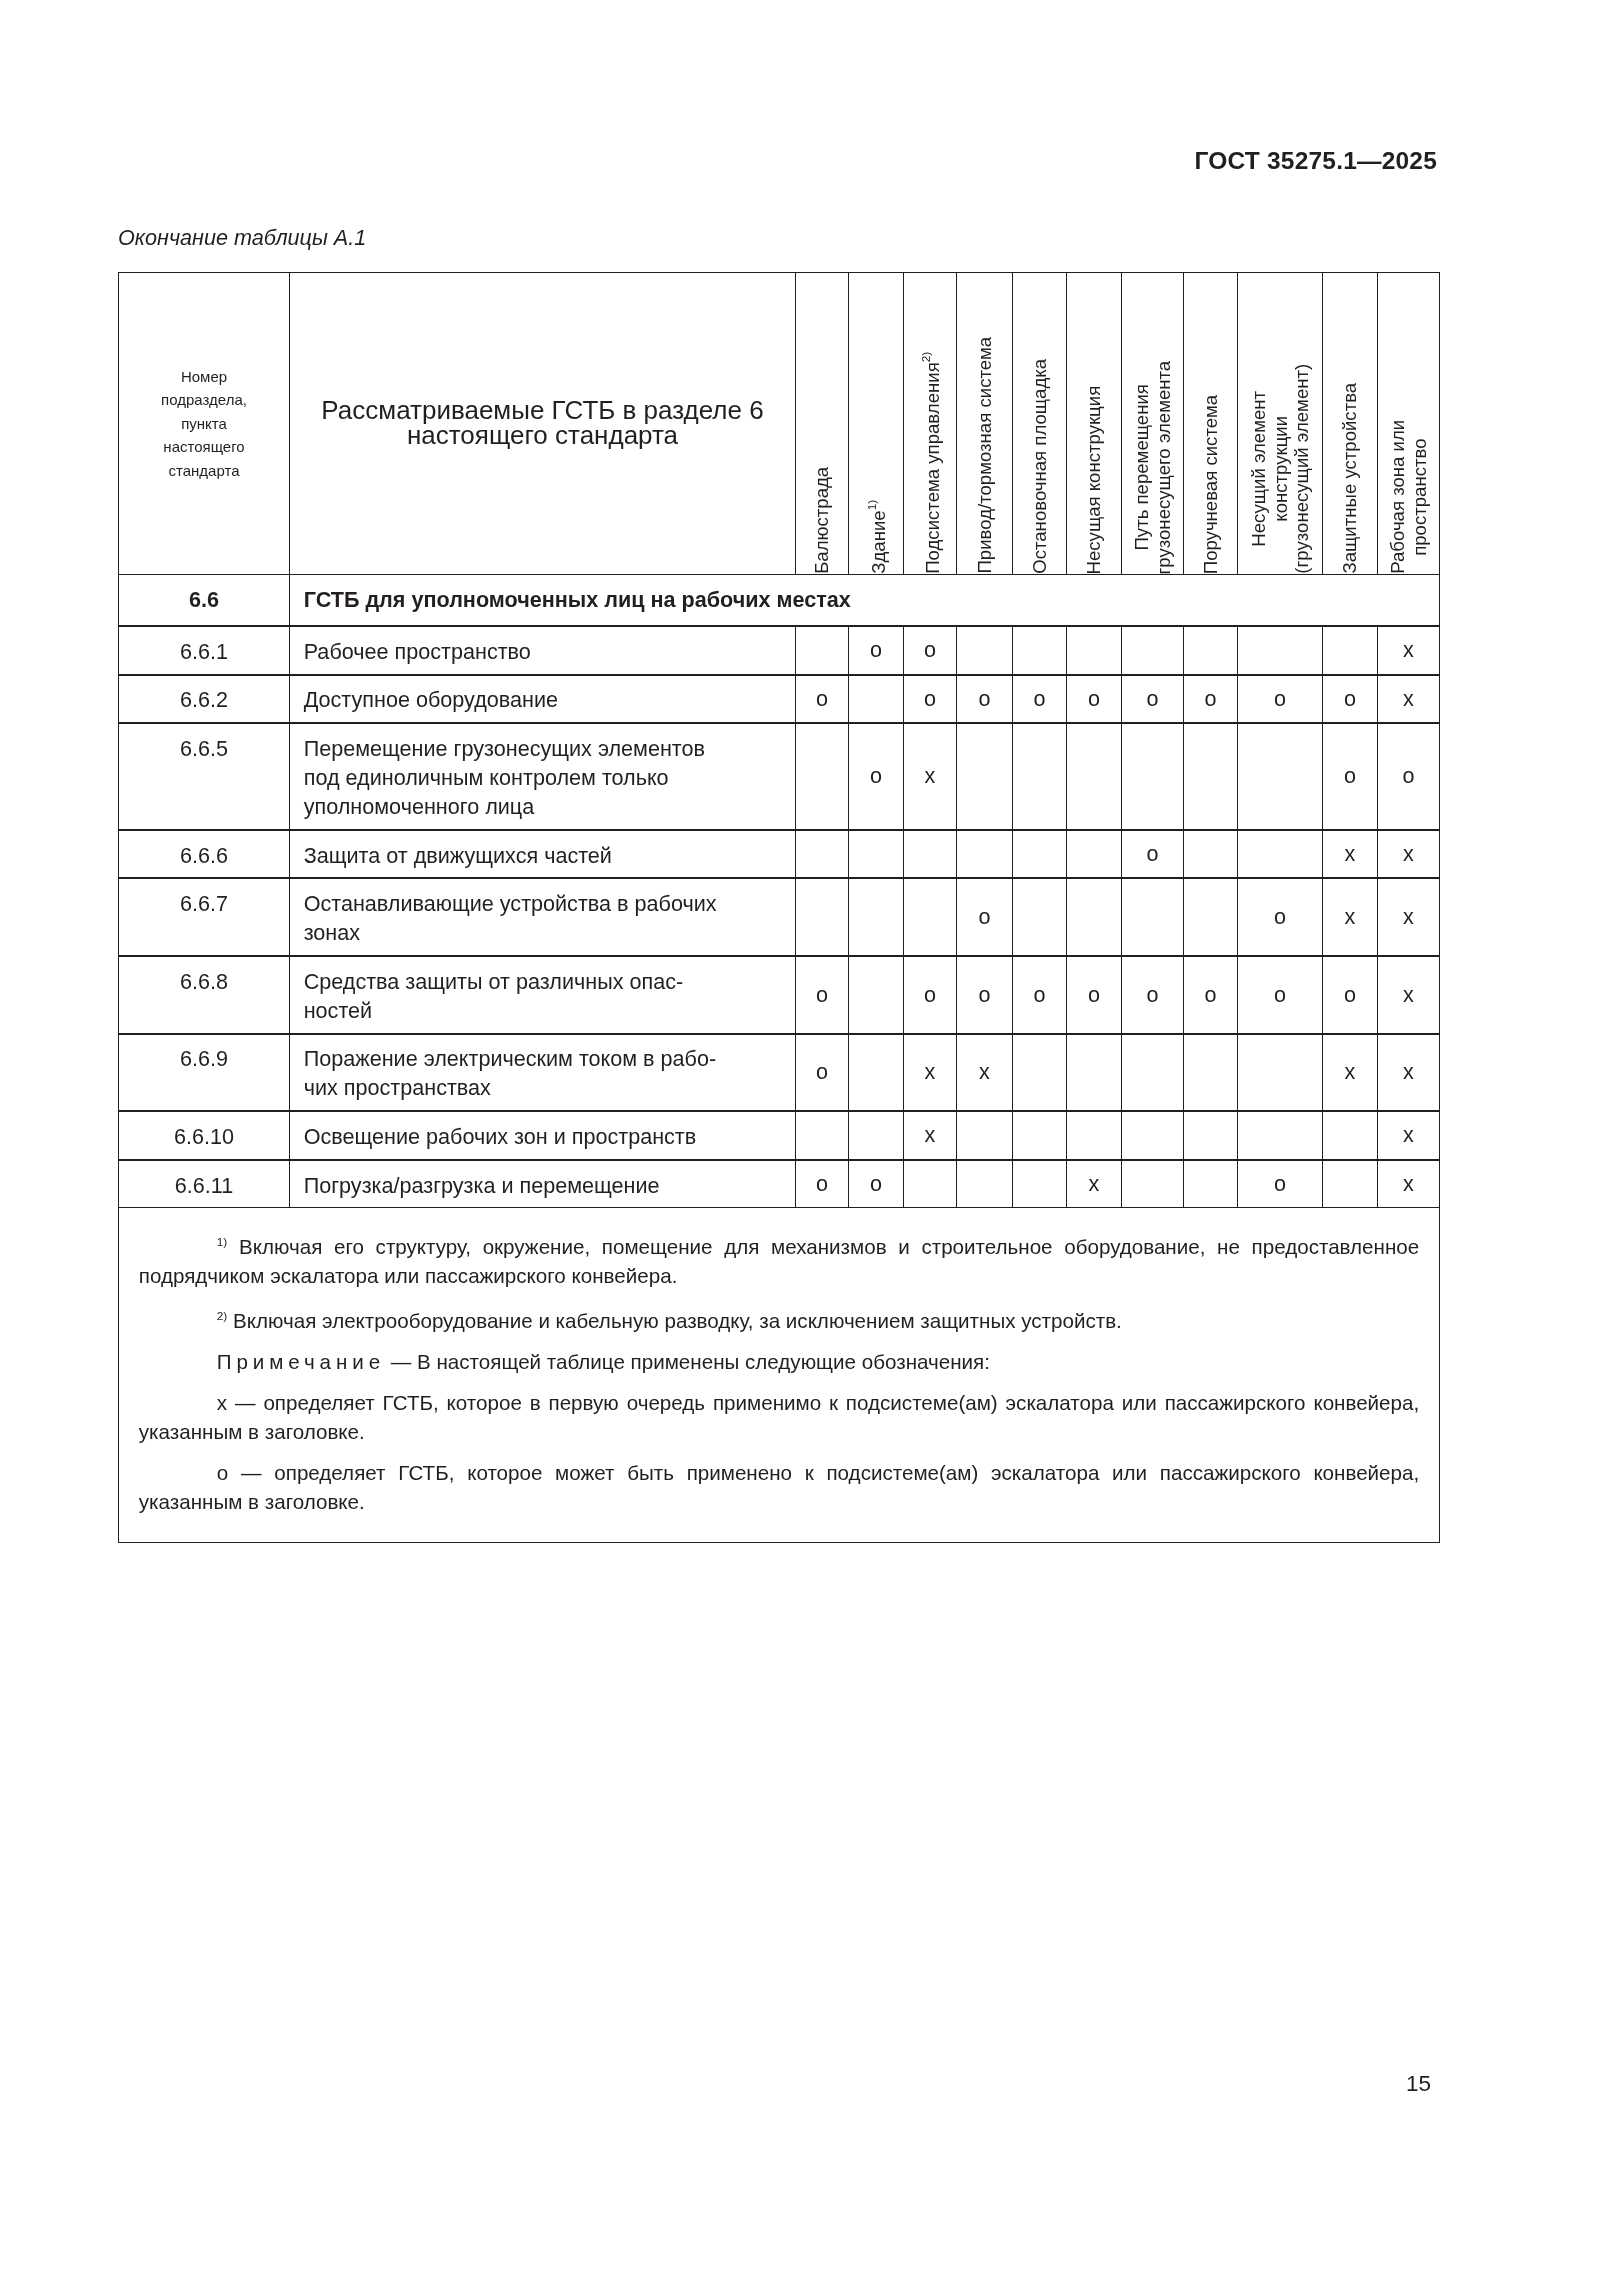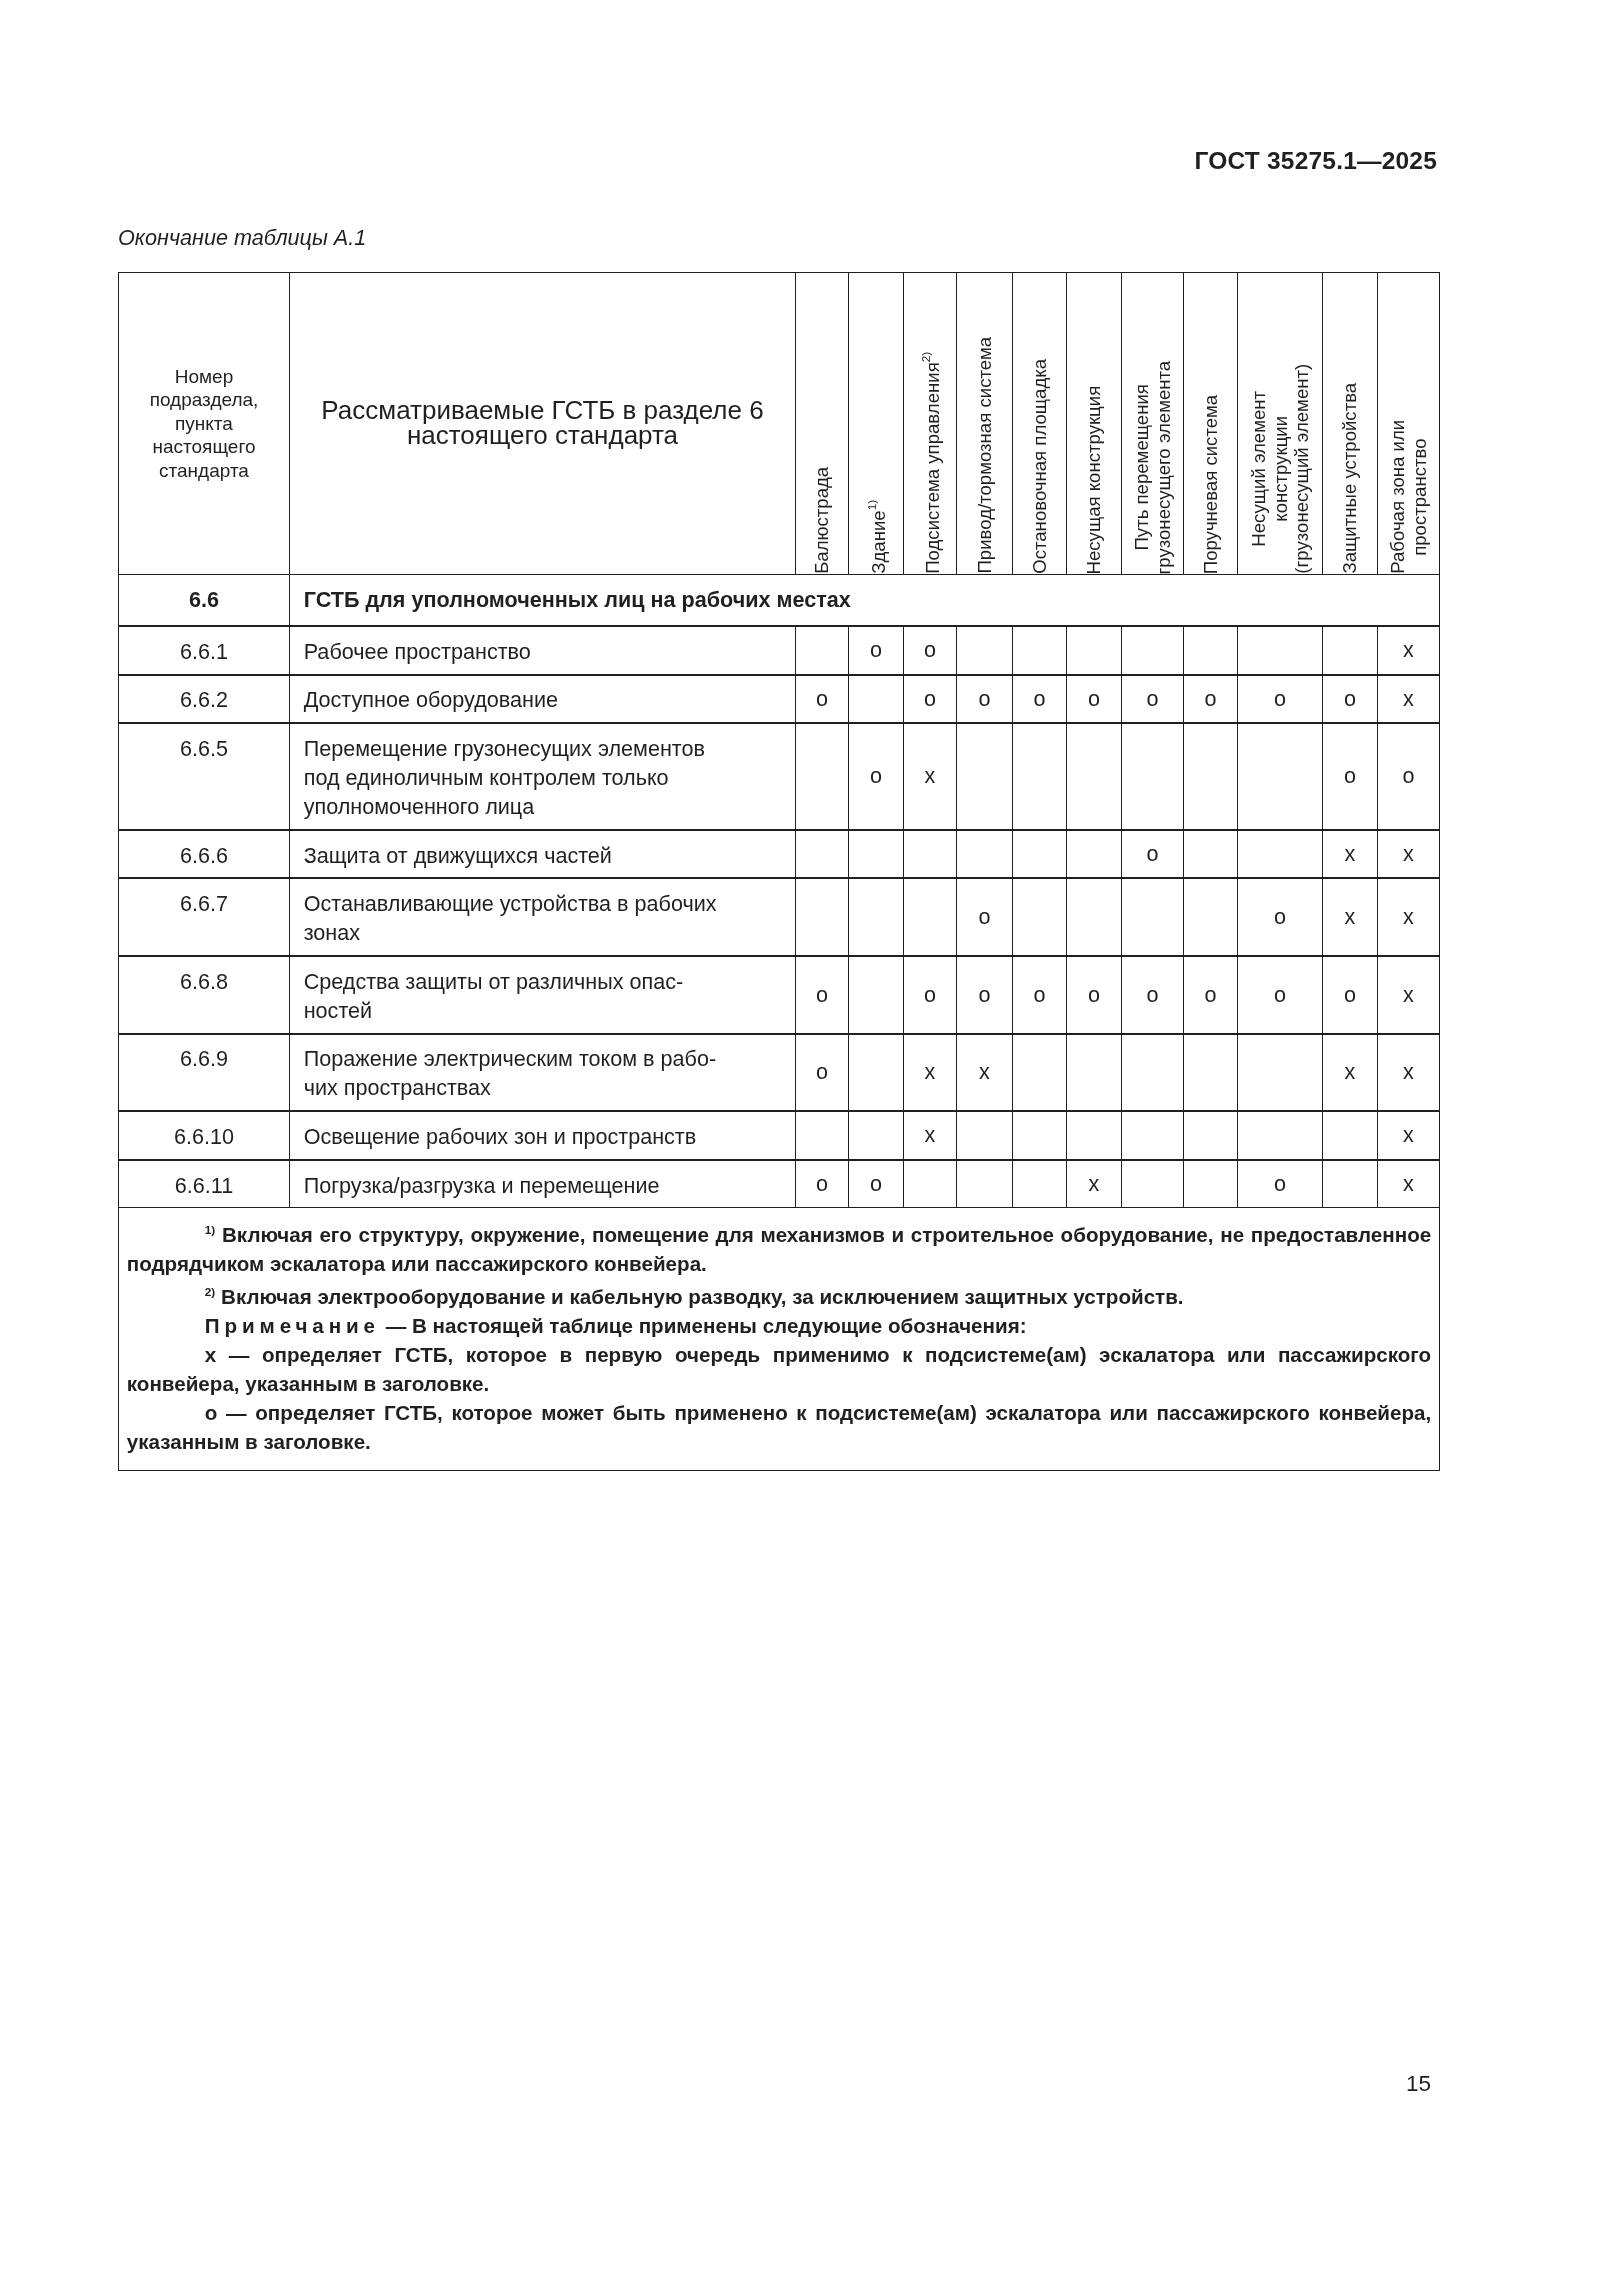--- a/index.html
+++ b/index.html
@@ -2,33 +2,33 @@
 <html><head>
 <meta charset="utf-8">
 <style>
   html, body { margin:0; padding:0; background:#ffffff; }
   body { width:1621px; height:2293px; position:relative; font-family:"Liberation Sans", sans-serif; color:#231f20; overflow:hidden; }
   .doc-code { position:absolute; right:184px; top:147px; font-size:24.5px; font-weight:bold; letter-spacing:0.2px; }
   .table-caption { position:absolute; left:118px; top:225px; font-size:21.6px; font-style:italic; }
   table.main { position:absolute; left:118px; top:272px; width:1319px; border-collapse:collapse; table-layout:fixed; font-size:21.6px; }
   table.main td { border:1.6px solid #231f20; padding:0; vertical-align:top; }
   table.main tr.row > td { border-top:2.9px solid #231f20; }
-  .hdr-num { text-align:center; vertical-align:middle !important; font-size:19px; line-height:23.5px; padding:0 5.9px !important; }
+  .hdr-num { text-align:center; vertical-align:middle !important; font-size:15px; line-height:23.5px; padding:0 5.9px !important; }
   .hdr-desc { text-align:center; vertical-align:top; font-size:26px; line-height:24.5px; padding-top:125px !important; }
   .hdr-rot { height:298px; position:relative; }
   .rotwrap { position:absolute; left:0; right:0; top:0; bottom:0; display:flex; align-items:center; justify-content:center; }
   .rotwrap .rt { writing-mode:vertical-rl; transform:rotate(180deg); font-size:18.6px; line-height:21.6px; text-align:center; white-space:nowrap; }
   sup { font-size:11.8px; }
   .sec-num { text-align:center; font-weight:bold; vertical-align:middle !important; height:50px; }
   .sec-title { font-weight:bold; vertical-align:middle !important; padding-left:13.7px !important; }
   .num { text-align:center; padding-top:11.8px !important;margin-top:36px; }
   .desc { padding:9.8px 13.7px 7.8px 13.7px !important; line-height:29px;margin-top:24px; }
   .mk { text-align:center; vertical-align:middle !important; font-size:21.6px; }
   .notes { padding:7.8px 7.8px 13.7px 7.8px !important; font-size:20.6px; line-height:29px; text-align:justify; }
-  .notes p { margin:0; text-indent:78px;font-weight:bold; }
+  .notes p { margin:12px; text-indent:78px; }
   .spaced { letter-spacing:4.9px; }
   .page-num { position:absolute; left:1406px; top:2071px; font-size:22.5px; }
 </style>
 </head>
 <body>
 
 <div class="doc-code">ГОСТ 35275.1—2025</div>
 <div class="table-caption">Окончание таблицы А.1</div>
 
 <table class="main">

